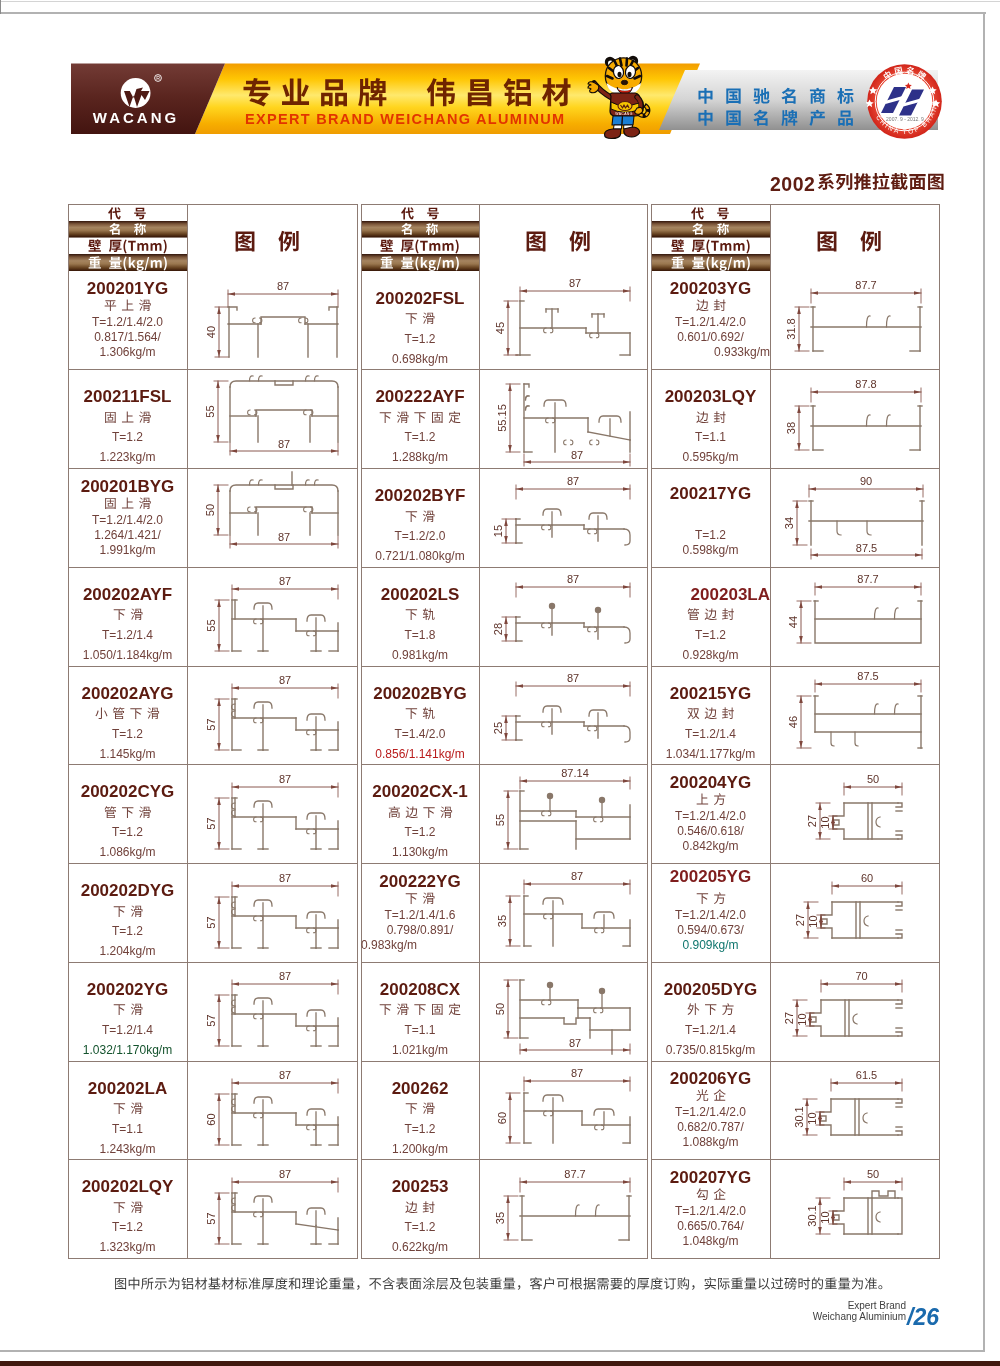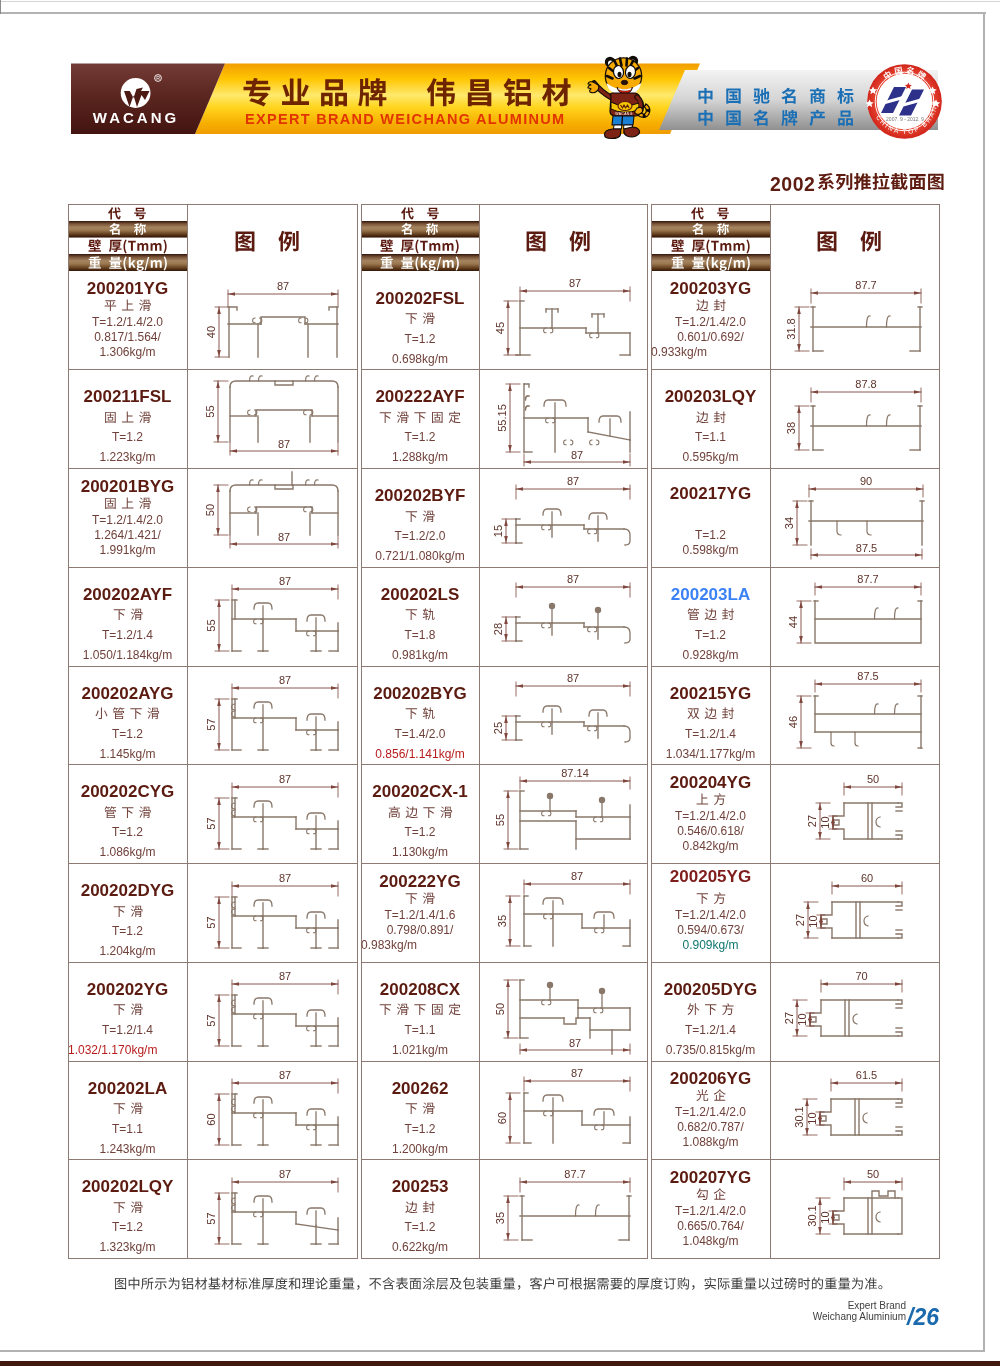--- a/index.html
+++ b/index.html
@@ -780,21 +780,21 @@
     <g transform="translate(0,13.06)">
       <g fill="#70413a">
         <use href="#gr4e0b" transform="translate(0.0,0) scale(0.01280,-0.01280)"></use>
         <use href="#gr6ed1" transform="translate(17.3,0) scale(0.01280,-0.01280)"></use>
       </g>
     </g>
   </svg>
 
 <div style="position:absolute;left:68px;top:1022.75px;width:119px;text-align:center;font:12px 'Liberation Sans',sans-serif;color:#70413a;white-space:nowrap">T=1.2/1.4</div>
 
-<div style="position:absolute;left:68px;top:1042.75px;width:119px;text-align:left;font:12px 'Liberation Sans',sans-serif;color:#b91c1c;white-space:nowrap">1.032/1.170kg/m</div>
+<div style="position:absolute;left:68px;top:1042.75px;width:119px;text-align:center;font:12px 'Liberation Sans',sans-serif;color:#14532d;white-space:nowrap">1.032/1.170kg/m</div>
 
 <div style="position:absolute;left:188px;top:962.25px">
     <svg width="169" height="98" viewBox="0 0 169 98" style="">
       <path d="M44 22 L150 22" stroke="#7e463c" stroke-width="0.9" fill="none" stroke-linecap="square" stroke-linejoin="miter"></path>
       <path d="M44 22 L51 20.2 L51 23.8 Z" fill="#7e463c"></path>
       <path d="M150 22 L143 20.2 L143 23.8 Z" fill="#7e463c"></path>
       <path d="M44 18 L44 32" stroke="#7e463c" stroke-width="0.8" fill="none" stroke-linecap="square" stroke-linejoin="miter"></path>
       <path d="M150 18 L150 32" stroke="#7e463c" stroke-width="0.8" fill="none" stroke-linecap="square" stroke-linejoin="miter"></path>
       <text x="97" y="18" font-size="11" fill="#5e332a" font-family="Liberation Sans, sans-serif" text-anchor="middle">87</text>
       <path d="M44 33 L44 84" stroke="#897769" stroke-width="1.4" fill="none" stroke-linecap="square" stroke-linejoin="miter"></path>
@@ -1621,21 +1621,21 @@
         <use href="#gr8fb9" transform="translate(0.0,0) scale(0.01280,-0.01280)"></use>
         <use href="#gr5c01" transform="translate(17.3,0) scale(0.01280,-0.01280)"></use>
       </g>
     </g>
   </svg>
 
 <div style="position:absolute;left:651px;top:315px;width:119px;text-align:center;font:12px 'Liberation Sans',sans-serif;color:#70413a;white-space:nowrap">T=1.2/1.4/2.0</div>
 
 <div style="position:absolute;left:651px;top:330px;width:119px;text-align:center;font:12px 'Liberation Sans',sans-serif;color:#70413a;white-space:nowrap">0.601/0.692/</div>
 
-<div style="position:absolute;left:651px;top:345px;width:119px;text-align:left;font:12px 'Liberation Sans',sans-serif;color:#70413a;white-space:nowrap">0.933kg/m</div>
+<div style="position:absolute;left:651px;top:345px;width:119px;text-align:right;font:12px 'Liberation Sans',sans-serif;color:#70413a;white-space:nowrap">0.933kg/m</div>
 
 <div style="position:absolute;left:771px;top:271px">
     <svg width="168" height="98" viewBox="0 0 168 98" style="">
       <path d="M40 22 L150 22" stroke="#7e463c" stroke-width="0.9" fill="none" stroke-linecap="square" stroke-linejoin="miter"></path>
       <path d="M40 22 L47 20.2 L47 23.8 Z" fill="#7e463c"></path>
       <path d="M150 22 L143 20.2 L143 23.8 Z" fill="#7e463c"></path>
       <path d="M40 18 L40 32" stroke="#7e463c" stroke-width="0.8" fill="none" stroke-linecap="square" stroke-linejoin="miter"></path>
       <path d="M150 18 L150 32" stroke="#7e463c" stroke-width="0.8" fill="none" stroke-linecap="square" stroke-linejoin="miter"></path>
       <text x="95" y="18" font-size="11" fill="#5e332a" font-family="Liberation Sans, sans-serif" text-anchor="middle">87.7</text>
       <path d="M40 56 L150 56" stroke="#897769" stroke-width="1.4" fill="none" stroke-linecap="square" stroke-linejoin="miter"></path>
@@ -1732,21 +1732,21 @@
       <path d="M40 86 L47 84.2 L47 87.8 Z" fill="#7e463c"></path>
       <path d="M151 86 L144 84.2 L144 87.8 Z" fill="#7e463c"></path>
       <path d="M40 80 L40 90" stroke="#7e463c" stroke-width="0.8" fill="none" stroke-linecap="square" stroke-linejoin="miter"></path>
       <path d="M151 80 L151 90" stroke="#7e463c" stroke-width="0.8" fill="none" stroke-linecap="square" stroke-linejoin="miter"></path>
       <text x="95.5" y="83" font-size="11" fill="#5e332a" font-family="Liberation Sans, sans-serif" text-anchor="middle">87.5</text>
     </svg>
   </div>
 
 <div style="position:absolute;left:651px;top:566.75px;width:288px;height:1px;background:#8d7b73"></div>
 
-<div style="position:absolute;left:651px;top:584.75px;width:119px;text-align:center;font:bold 17px 'Liberation Sans',sans-serif;color:#3b82f6;letter-spacing:0px">200203LA</div>
+<div style="position:absolute;left:651px;top:584.75px;width:119px;text-align:right;font:bold 17px 'Liberation Sans',sans-serif;color:#7f1d1d;letter-spacing:0px">200203LA</div>
 
 <svg style="position:absolute;left:686.8px;top:606.3px;overflow:visible" width="47" height="16">
     <g transform="translate(0,13.06)">
       <g fill="#70413a">
         <use href="#gr7ba1" transform="translate(0.0,0) scale(0.01280,-0.01280)"></use>
         <use href="#gr8fb9" transform="translate(17.3,0) scale(0.01280,-0.01280)"></use>
         <use href="#gr5c01" transform="translate(34.6,0) scale(0.01280,-0.01280)"></use>
       </g>
     </g>
   </svg>

